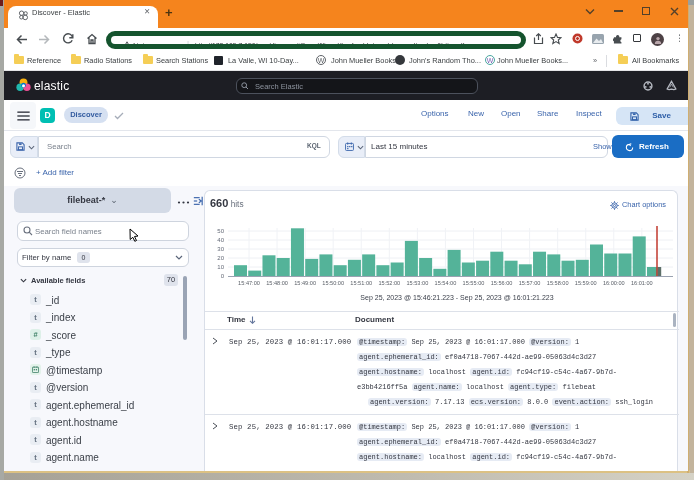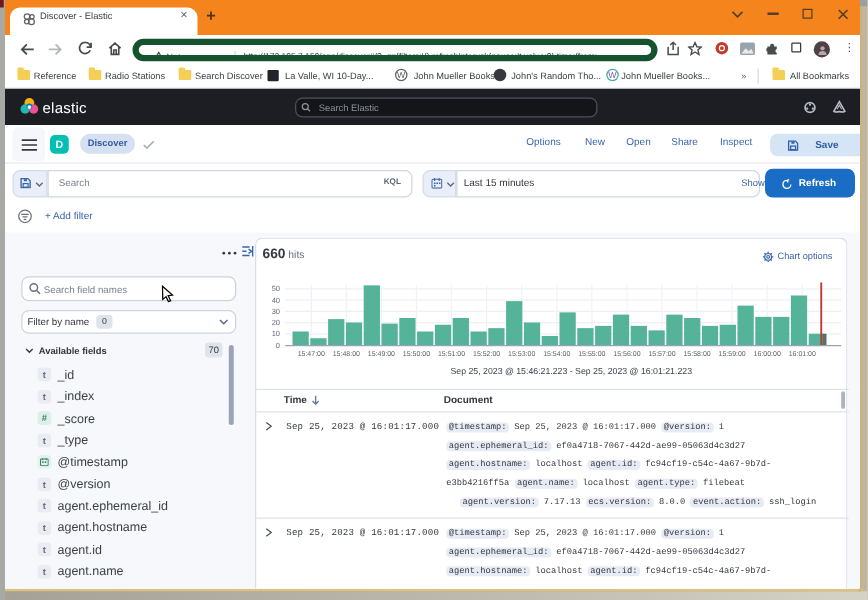--- a/index.html
+++ b/index.html
@@ -165,21 +165,21 @@
       </svg>
     <div class="abs" style="left:675px;top:5px;font-size:9px;color:#474c50;">⋮</div>
   </div>
 
   <div class="abs" id="brow">
     <div class="fold" style="left:14px;"></div>
       <div class="bkt" style="left:27px;">Reference</div>
     <div class="fold" style="left:71px;"></div>
       <div class="bkt" style="left:84px;">Radio Stations</div>
     <div class="fold" style="left:143px;"></div>
-      <div class="bkt" style="left:156px;">Search Discover</div>
+      <div class="bkt" style="left:156px;">Search Stations</div>
     <div class="abs" style="left:214px;top:4px;width:9px;height:9px;background:#20242b;border-radius:1px;"></div>
     <div class="bkt" style="left:228px;">La Valle, WI 10-Day...</div>
     <div class="abs" style="left:316px;top:3px;width:10px;height:10px;border:1px solid #5f6368;border-radius:50%;color:#5f6368;font-size:7px;text-align:center;line-height:9px;">W</div>
     <div class="bkt" style="left:331px;">John Mueller Books</div>
     <div class="abs" style="left:395px;top:3px;width:10px;height:10px;background:#35383c;border-radius:50%;"></div>
     <div class="bkt" style="left:409px;">John's Random Tho...</div>
     <div class="abs" style="left:485px;top:3px;width:10px;height:10px;border:1px solid #49a6a0;border-radius:50%;color:#7a5fb5;font-size:7px;text-align:center;line-height:9px;">W</div>
     <div class="bkt" style="left:497px;">John Mueller Books...</div>
     <div class="bkt" style="left:593px;color:#5f6368;">»</div>
     <div class="abs" style="left:606px;top:3px;width:1px;height:12px;background:#dadce0;"></div>
@@ -276,20 +276,21 @@
     <svg class="abs" style="left:14px;top:36px;" width="12" height="12" viewBox="0 0 12 12">
         <circle cx="6" cy="6" r="5" fill="none" stroke="#69707d" stroke-width="1"></circle>
         <line x1="3" y1="4.5" x2="9" y2="4.5" stroke="#69707d"></line>
         <line x1="4" y1="6.5" x2="8" y2="6.5" stroke="#69707d"></line>
         <line x1="5" y1="8.5" x2="7" y2="8.5" stroke="#69707d"></line>
       </svg>
     <div class="abs" id="addfilter">+ Add filter</div>
   </div>
 
   <div class="abs" id="content">
+    <div class="abs" id="sbchip">filebeat-*&nbsp;&nbsp;<span style="font-weight:normal;color:#5b6470;">⌄</span></div>
     <svg class="abs" style="left:177px;top:14px;" width="13" height="5" viewBox="0 0 13 5">
         <g fill="#343741">
           <circle cx="2" cy="2.5" r="1.1"></circle>
           <circle cx="6.5" cy="2.5" r="1.1"></circle>
           <circle cx="11" cy="2.5" r="1.1"></circle>
         </g>
       </svg>
     <svg class="abs" style="left:193px;top:10px;" width="10" height="10" viewBox="0 0 12 12">
         <g stroke="#3a64ab" stroke-width="1.4">
           <line x1="1" y1="2" x2="8" y2="2"></line>

